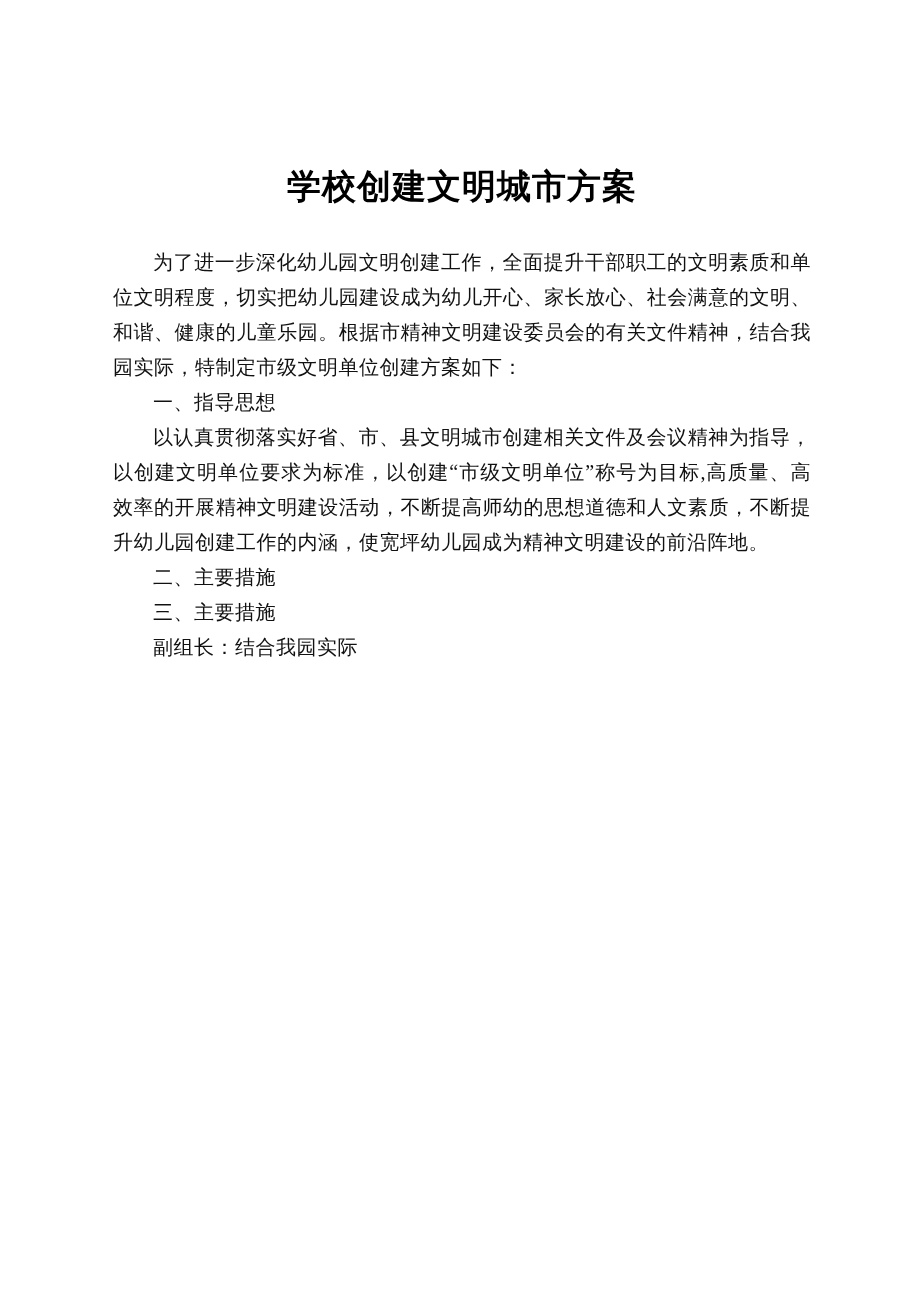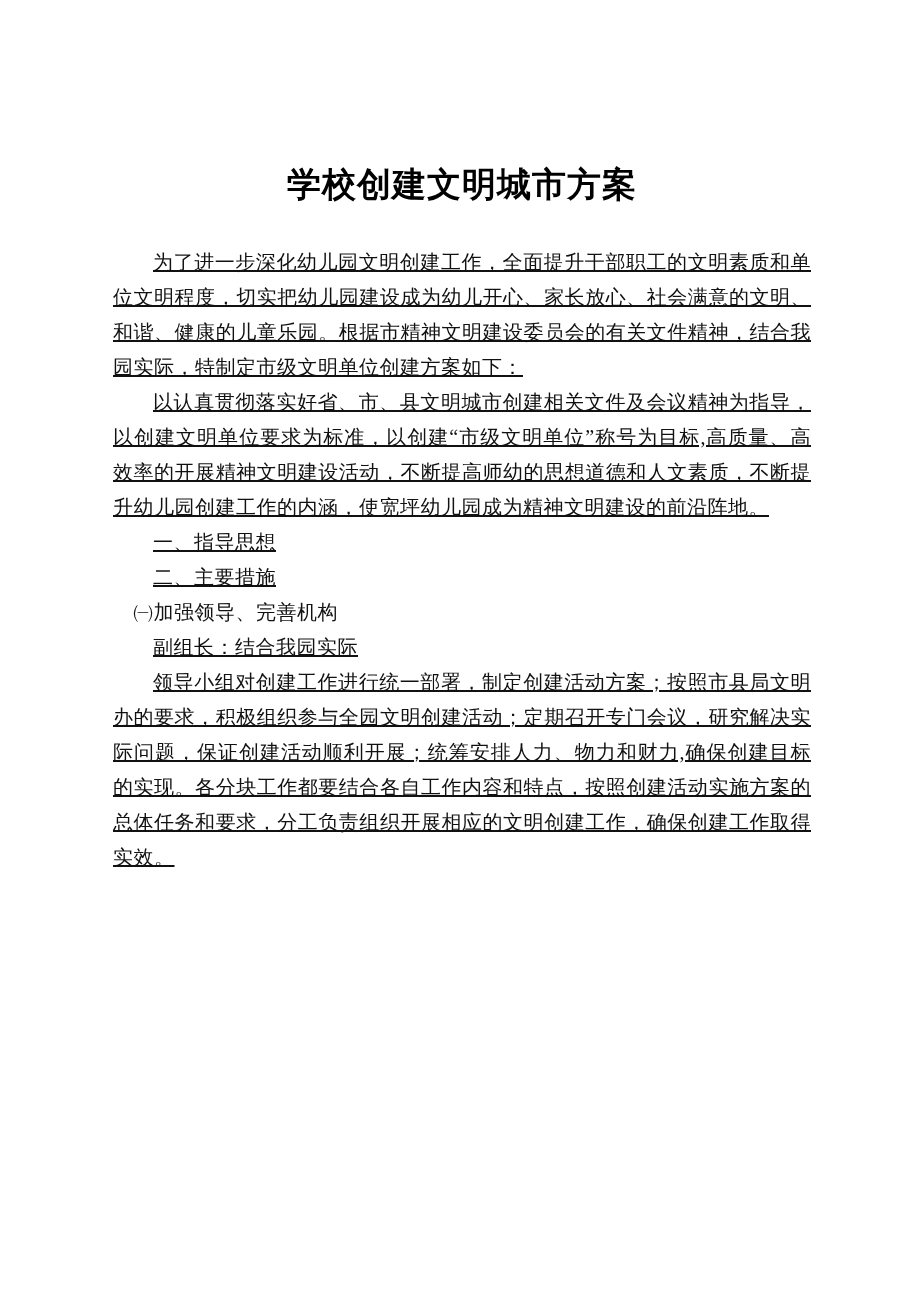--- a/index.html
+++ b/index.html
@@ -13,61 +13,60 @@
     font-family: "Liberation Serif", "DejaVu Serif", serif;
     color: #111111;
   }
   .content {
     position: absolute;
     top: 165px;
     left: 113px;
     width: 698px;
   }
   .doc-title {
-    font-family: Liberation Mono, monospace;
+    font-family: Liberation Serif, serif;
     font-size: 34px;
     font-weight: 700;
     line-height: 44px;
     text-align: center;
     letter-spacing: 1px;
     color: #000000;
     margin-bottom: 36px;
   }
   .para {
     font-size: 20px;
     line-height: 35px;
     text-align: justify;
     text-justify: inter-ideograph;
     letter-spacing: 0.5px;
   }
-  .indent-2 { text-indent: 2em; text-decoration: underline; }
+  .indent-2 { text-indent: 2em; }
   .indent-1 { text-indent: 1em; }
   .no-justify { text-align: left; }
 </style>
 </head>
 <body>
 
 <div class="page">
   <div class="content">
 
     <h1 class="doc-title">学校创建文明城市方案</h1>
 
     <p class="para indent-2">为了进一步深化幼儿园文明创建工作，全面提升干部职工的文明素质和单位文明程度，切实把幼儿园建设成为幼儿开心、家长放心、社会满意的文明、和谐、健康的儿童乐园。根据市精神文明建设委员会的有关文件精神，结合我园实际，特制定市级文明单位创建方案如下：</p>
 
+    <p class="para indent-2 no-justify">一、指导思想</p>
+
     <p class="para indent-2">以认真贯彻落实好省、市、县文明城市创建相关文件及会议精神为指导，以创建文明单位要求为标准，以创建“市级文明单位”称号为目标,高质量、高效率的开展精神文明建设活动，不断提高师幼的思想道德和人文素质，不断提升幼儿园创建工作的内涵，使宽坪幼儿园成为精神文明建设的前沿阵地。</p>
-
-    <p class="para indent-2 no-justify">一、指导思想</p>
 
     <p class="para indent-2 no-justify">二、主要措施</p>
 
 
+    <p class="para indent-2 no-justify">三、主要措施</p>
 
-    <p class="para indent-1 no-justify">㈠加强领导、完善机构</p>
 
 
 
     <p class="para indent-2 no-justify">副组长：结合我园实际</p>
 
 
-    <p class="para indent-2">领导小组对创建工作进行统一部署，制定创建活动方案；按照市县局文明办的要求，积极组织参与全园文明创建活动；定期召开专门会议，研究解决实际问题，保证创建活动顺利开展；统筹安排人力、物力和财力,确保创建目标的实现。各分块工作都要结合各自工作内容和特点，按照创建活动实施方案的总体任务和要求，分工负责组织开展相应的文明创建工作，确保创建工作取得实效。</p>
 
   </div>
 </div>
 
 </body></html>

